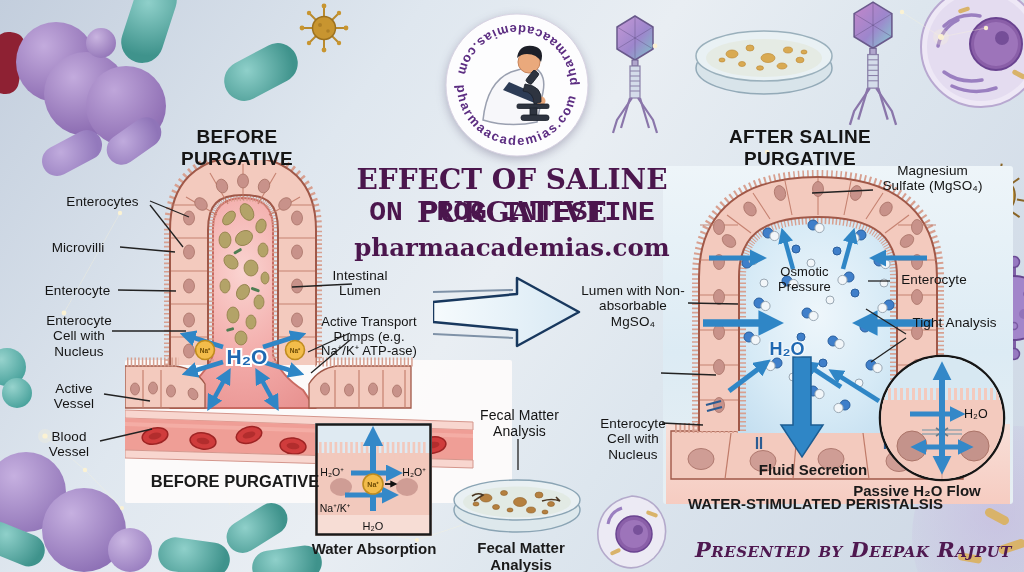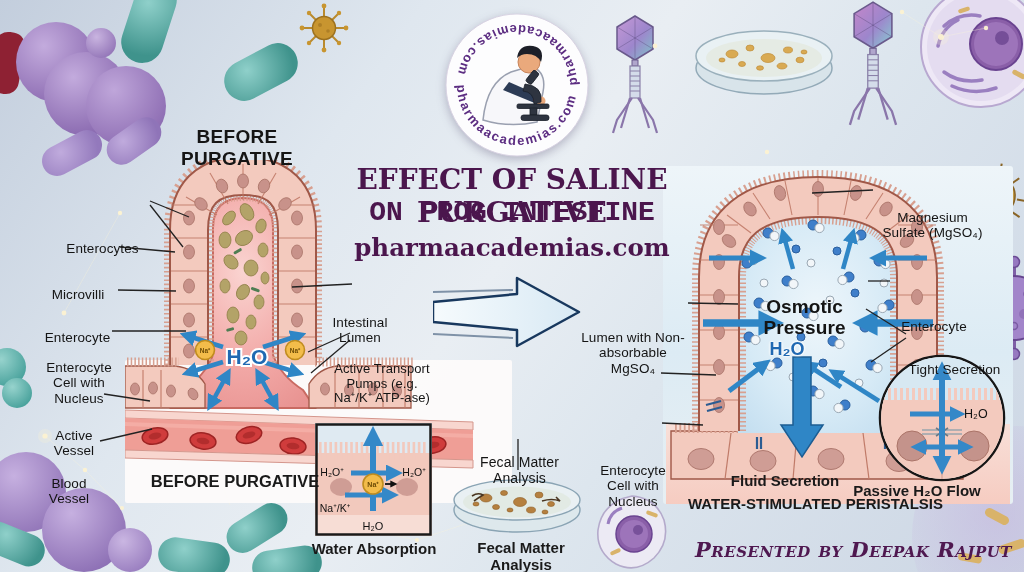--- a/index.html
+++ b/index.html
@@ -1,21 +1,21 @@
 <!DOCTYPE html>
 <html><head>
 <meta charset="utf-8">
 <style>
   html,body{margin:0;padding:0;}
   #stage{position:relative;width:1024px;height:572px;overflow:hidden;
     background:linear-gradient(125deg,#c3cedd 0%,#dfe7ef 30%,#e9eef3 48%,#dde6ee 65%,#ccd6e4 100%);
     font-family:"Liberation Sans",sans-serif;}
   .abs{position:absolute;}
   .lbl{position:absolute;font-family:"Liberation Sans",sans-serif;font-size:13.5px;line-height:1.13;
-    color:#141414;text-align:center;font-weight:500;letter-spacing:.1px;margin-top:47px;}
+    color:#141414;text-align:center;font-weight:500;letter-spacing:.1px;}
   .heading{position:absolute;font-size:19px;font-weight:bold;color:#151515;text-align:center;letter-spacing:.3px;}
   .title{position:absolute;left:290px;width:444px;text-align:center;color:#4b164d;
     font-family:"DejaVu Serif",serif;font-weight:bold;}
   .caption{position:absolute;font-size:15px;font-weight:600;color:#1a1a1a;text-align:center;}
   .blue-h2o{position:absolute;color:#2069b2;font-weight:bold;text-align:center;
     text-shadow:0 0 3px #fff,0 0 3px #fff,0 0 2px #fff;}
   .panel-left{position:absolute;left:125px;top:360px;width:387px;height:143px;
     background:rgba(253,251,250,.95);border-radius:2px;}
   .panel-right{position:absolute;left:663px;top:166px;width:350px;height:338px;border-radius:3px;
     background:linear-gradient(180deg,#eef5f9 0%,#dcebf4 55%,#e7eff3 100%);}
@@ -734,45 +734,46 @@
       <path d="M906,334 L866,309"></path>
         <path d="M906,338 L871,362"></path>
       <path d="M688,303 L738,304"></path>
       <path d="M661,373 L716,375"></path>
       <path d="M662,423 L703,425"></path>
       <path d="M518,439 L518,470"></path>
     </g>
   </svg>
 
   <div class="heading" style="left:147px;top:126px;width:180px;">BEFORE PURGATIVE</div>
+  <div class="heading" style="left:672px;top:126px;width:256px;">AFTER SALINE PURGATIVE</div>
   <div class="title" style="top:163px;font-size:28px;">EFFECT OF SALINE PURGATIVE</div>
   <div class="title" style="top:197px;font-size:28px;font-family:Liberation Mono, monospace;">ON FROG INTESTINE</div>
   <div class="title" style="top:233px;font-size:24.5px;">pharmaacademias.com</div>
 
   <div class="lbl" style="left:55px;top:194px;width:95px;">Enterocytes</div>
   <div class="lbl" style="left:38px;top:240px;width:80px;">Microvilli</div>
   <div class="lbl" style="left:35px;top:283px;width:85px;">Enterocyte</div>
   <div class="lbl" style="left:38px;top:313px;width:82px;">Enterocyte Cell with Nucleus</div>
   <div class="lbl" style="left:40px;top:381px;width:68px;">Active Vessel</div>
   <div class="lbl" style="left:35px;top:429px;width:68px;">Blood Vessel</div>
   <div class="lbl" style="left:320px;top:268px;width:80px;">Intestinal Lumen</div>
-  <div class="lbl" style="left:318px;top:315px;width:110px;font-size:13px;padding-left:9px;">Active Transport Pumps (e.g. Na⁺/K⁺ ATP-ase)</div>
+  <div class="lbl" style="left:305px;top:315px;width:110px;font-size:13px;padding-left:9px;">Active Transport Pumps (e.g. Na⁺/K⁺ ATP-ase)</div>
   <div class="caption" style="left:150px;top:472px;width:170px;font-size:16.5px;font-weight:bold;">BEFORE PURGATIVE</div>
   <div class="caption" style="left:300px;top:540px;width:148px;">Water Absorption</div>
   <div class="lbl" style="left:462px;top:408px;width:115px;font-size:14px;">Fecal Matter Analysis</div>
   <div class="caption" style="left:445px;top:539px;width:152px;">Fecal Matter Analysis</div>
 
   <div class="lbl" style="left:875px;top:163px;width:115px;">Magnesium Sulfate (MgSO₄)</div>
   <div class="lbl" style="left:893px;top:272px;width:82px;">Enterocyte</div>
-  <div class="lbl" style="left:902px;top:315px;width:105px;">Tight Secretion</div>
+  <div class="lbl" style="left:902px;top:315px;width:105px;">Tight Analysis</div>
   <div class="lbl" style="left:577px;top:283px;width:112px;">Lumen with Non-absorbable MgSO₄</div>
   <div class="lbl" style="left:588px;top:416px;width:90px;">Enterocyte Cell with Nucleus</div>
-  <div class="lbl" style="left:757px;top:249px;width:95px;font-size:19px;font-weight:bold;">Osmotic Pressure</div>
+  <div class="lbl" style="left:757px;top:265px;width:95px;font-size:13px;font-weight:normal;">Osmotic Pressure</div>
   <div class="blue-h2o" style="left:757px;top:339px;width:60px;font-size:18px;">H₂O</div>
-  <div class="caption" style="left:726px;top:472px;width:118px;">Fluid Secretion</div>
+  <div class="caption" style="left:726px;top:461px;width:118px;padding-left:28px;">Fluid Secretion</div>
   <div class="caption" style="left:660px;top:495px;width:270px;font-weight:bold;text-align:left;margin-left:28px;">WATER-STIMULATED PERISTALSIS</div>
   <div class="caption" style="left:848px;top:482px;width:138px;">Passive H₂O Flow</div>
 
   <svg class="abs" style="left:444px;top:12px;filter:drop-shadow(0 3px 5px rgba(60,50,90,.3));" width="146" height="146" viewBox="0 0 146 146">
     <circle cx="73" cy="73" r="71" fill="#fdfdfe" stroke="#d8d2e2" stroke-width="1"></circle>
     <path id="ringPath" d="M13,73 A60,60 0 1 0 133,73 A60,60 0 1 0 13,73" fill="none"></path>
     <text font-family="Liberation Sans, sans-serif" font-size="13" font-weight="bold" fill="#5c2d82" letter-spacing="1.8">
       <textPath href="#ringPath" startOffset="0">pharmaacademias.com</textPath>
       <textPath href="#ringPath" startOffset="50%">pharmaacademias.com</textPath>
     </text>

